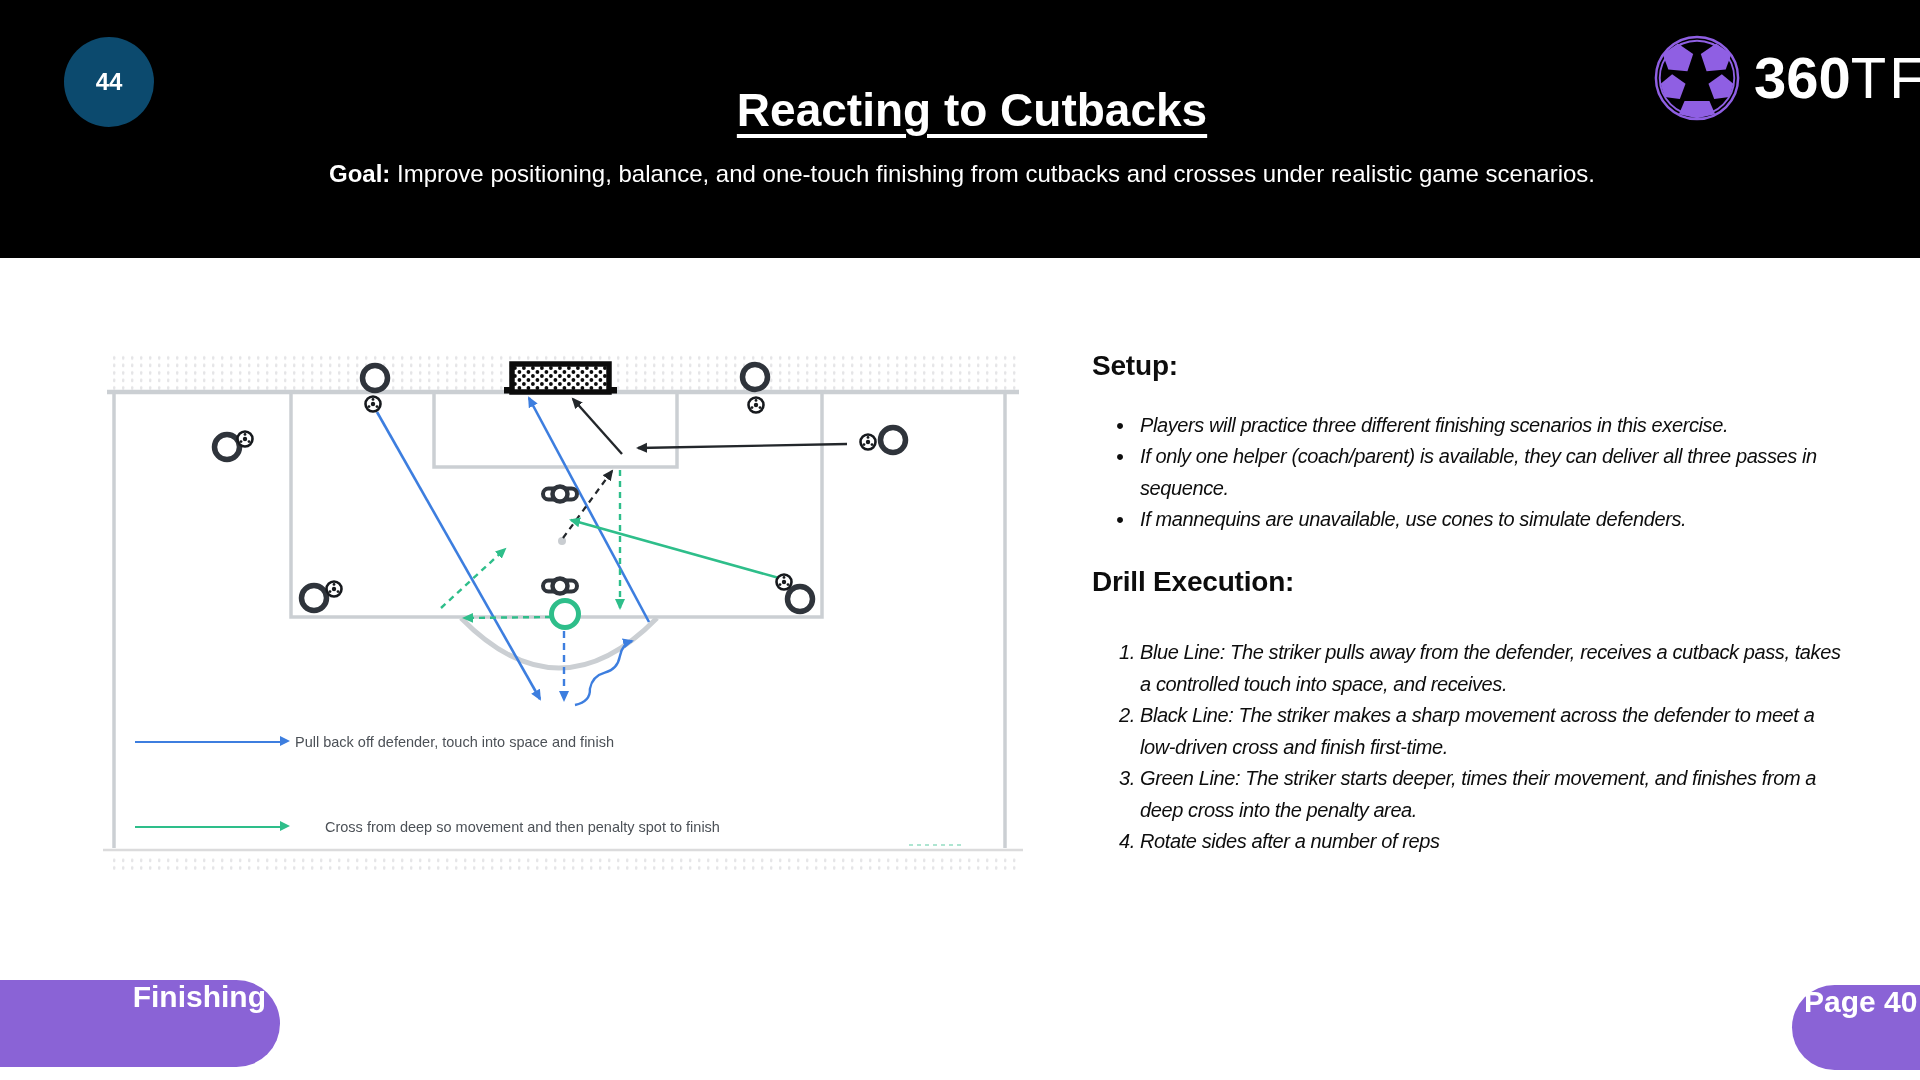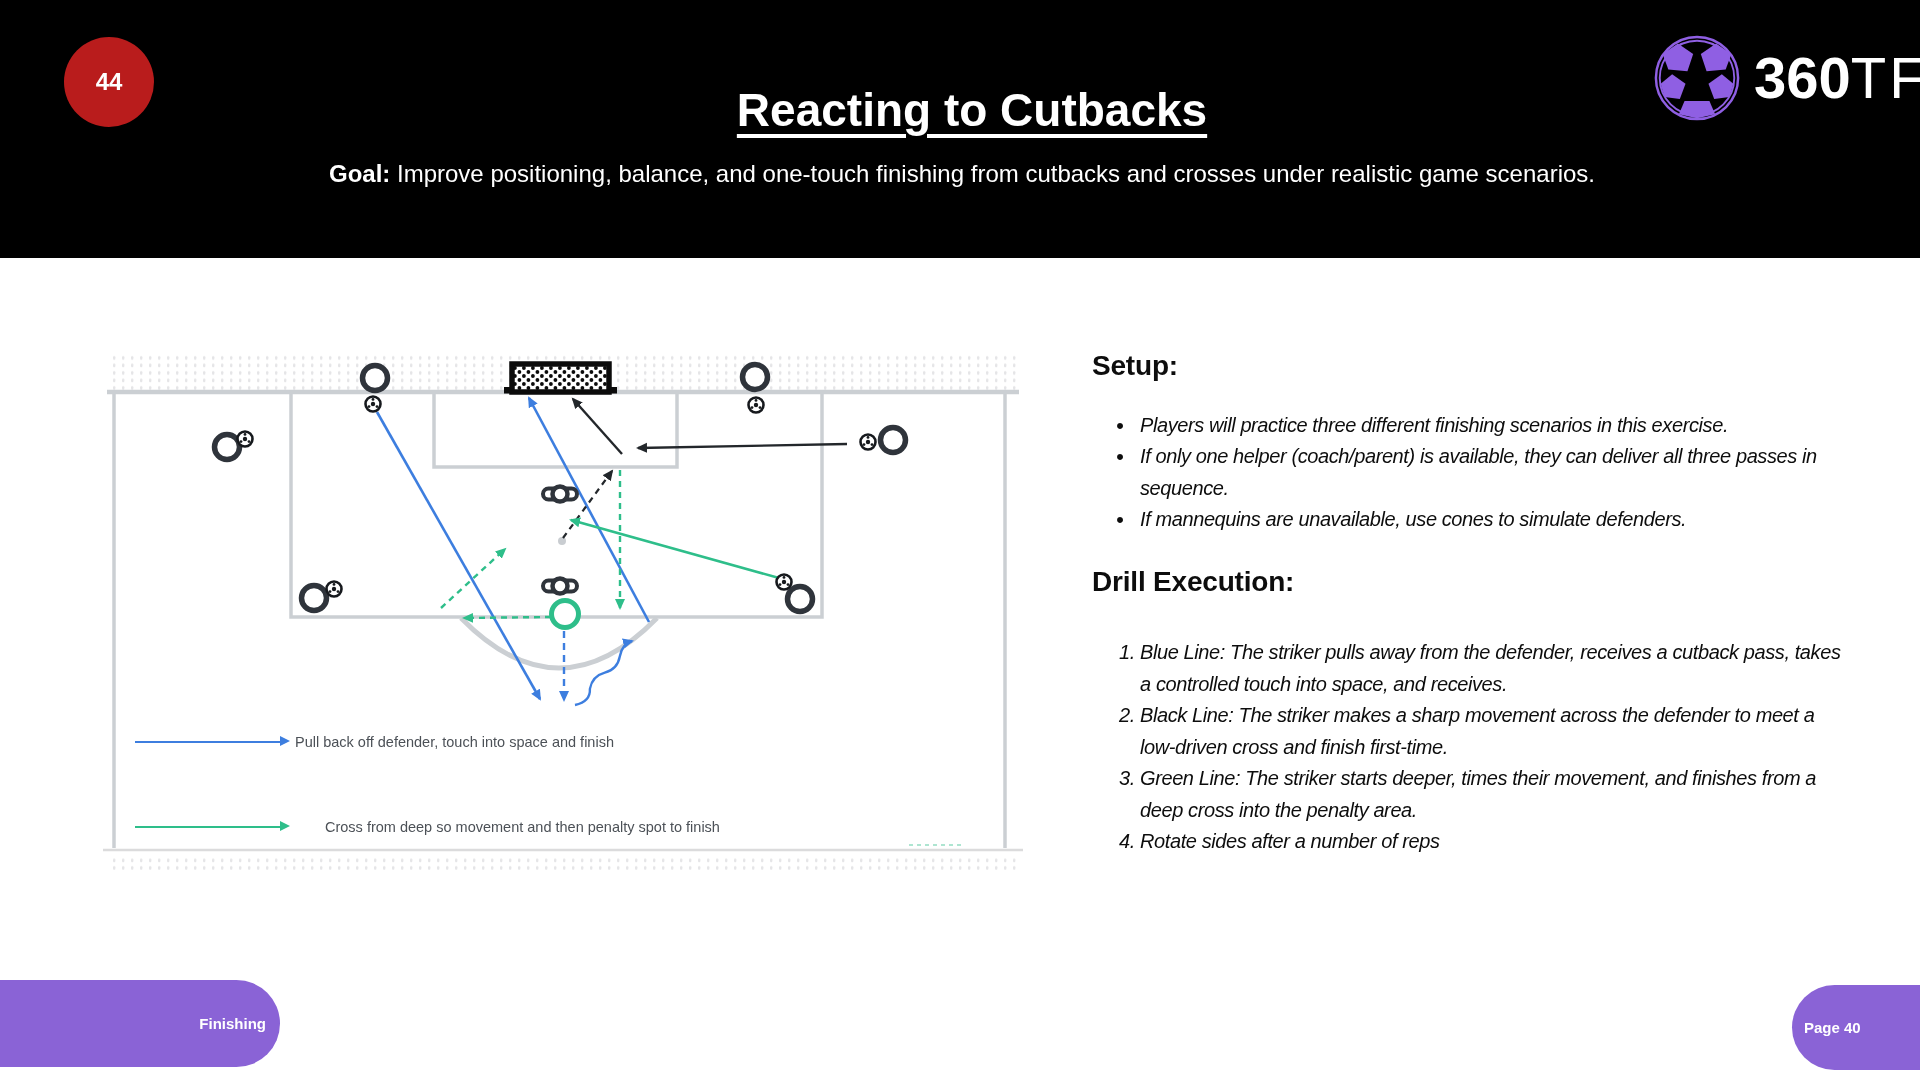--- a/index.html
+++ b/index.html
@@ -2,21 +2,21 @@
 <html><head>
 <meta charset="utf-8">
 <style>
   html,body{margin:0;padding:0;background:#ffffff;width:1920px;height:1080px;overflow:hidden;
     font-family:"Liberation Sans",sans-serif;}
   .stage{position:relative;width:1920px;height:1080px;background:#fff;}
 
   
   .header{position:absolute;left:0;top:0;width:1920px;height:258px;background:#000;}
   .badge{position:absolute;left:64px;top:37px;width:90px;height:90px;border-radius:50%;
-    background:#b91c1c;display:flex;align-items:center;justify-content:center;
+    background:#0c4a6e;display:flex;align-items:center;justify-content:center;
     color:#fff;font-size:24px;font-weight:bold;}
   .title{position:absolute;left:0;top:83px;width:1944px;text-align:center;color:#fff;
     font-size:46px;font-weight:bold;text-decoration:underline;text-decoration-thickness:4px;text-underline-offset:8px;}
   .goal-line{position:absolute;left:0;top:160px;width:1924px;text-align:center;color:#fff;
     font-size:24px;}
   .goal-line b{font-weight:bold;}
 
   
   .logo{position:absolute;left:1654px;top:35px;display:flex;align-items:flex-start;gap:14px;}
   .logo-text{color:#fff;font-size:58px;line-height:86px;white-space:nowrap;}
@@ -38,22 +38,22 @@
     font-size:20px;letter-spacing:-0.4px;line-height:31.5px;}
   .right-col h3{margin:0 0 28px 0;font-size:28px;font-weight:bold;line-height:31.5px;letter-spacing:-0.2px;}
   .right-col h3.drill{margin:30px 0 40px 0;}
   .right-col ul,.right-col ol{margin:10px;padding:0;list-style:none;counter-reset:step;font-style:italic;}
   .right-col li{position:relative;padding-left:38px;}
   .right-col ul li::before{content:"\2022";position:absolute;left:14px;font-size:22px;}
   .right-col ol li{counter-increment:step;}
   .right-col ol li::before{content:counter(step) ".";position:absolute;left:17px;}
 
   
-  .pill{position:absolute;background:#8A63D6;color:#fff;font-weight:bold;font-size:15px;
-    display:flex;align-items:center;}
+  .pill{position:absolute;background:#8A63D6;color:#fff;font-weight:bold;font-size:30px;
+    display:flex;}
   .pill-left{left:0;top:980px;width:280px;height:87px;border-radius:0 44px 44px 0;
     justify-content:flex-end;padding-right:14px;box-sizing:border-box;}
   .pill-right{left:1792px;top:985px;width:140px;height:85px;border-radius:43px 0 0 43px;
     justify-content:flex-start;padding-left:12px;box-sizing:border-box;}
 </style>
 </head>
 <body>
 
 <div class="stage">
 

